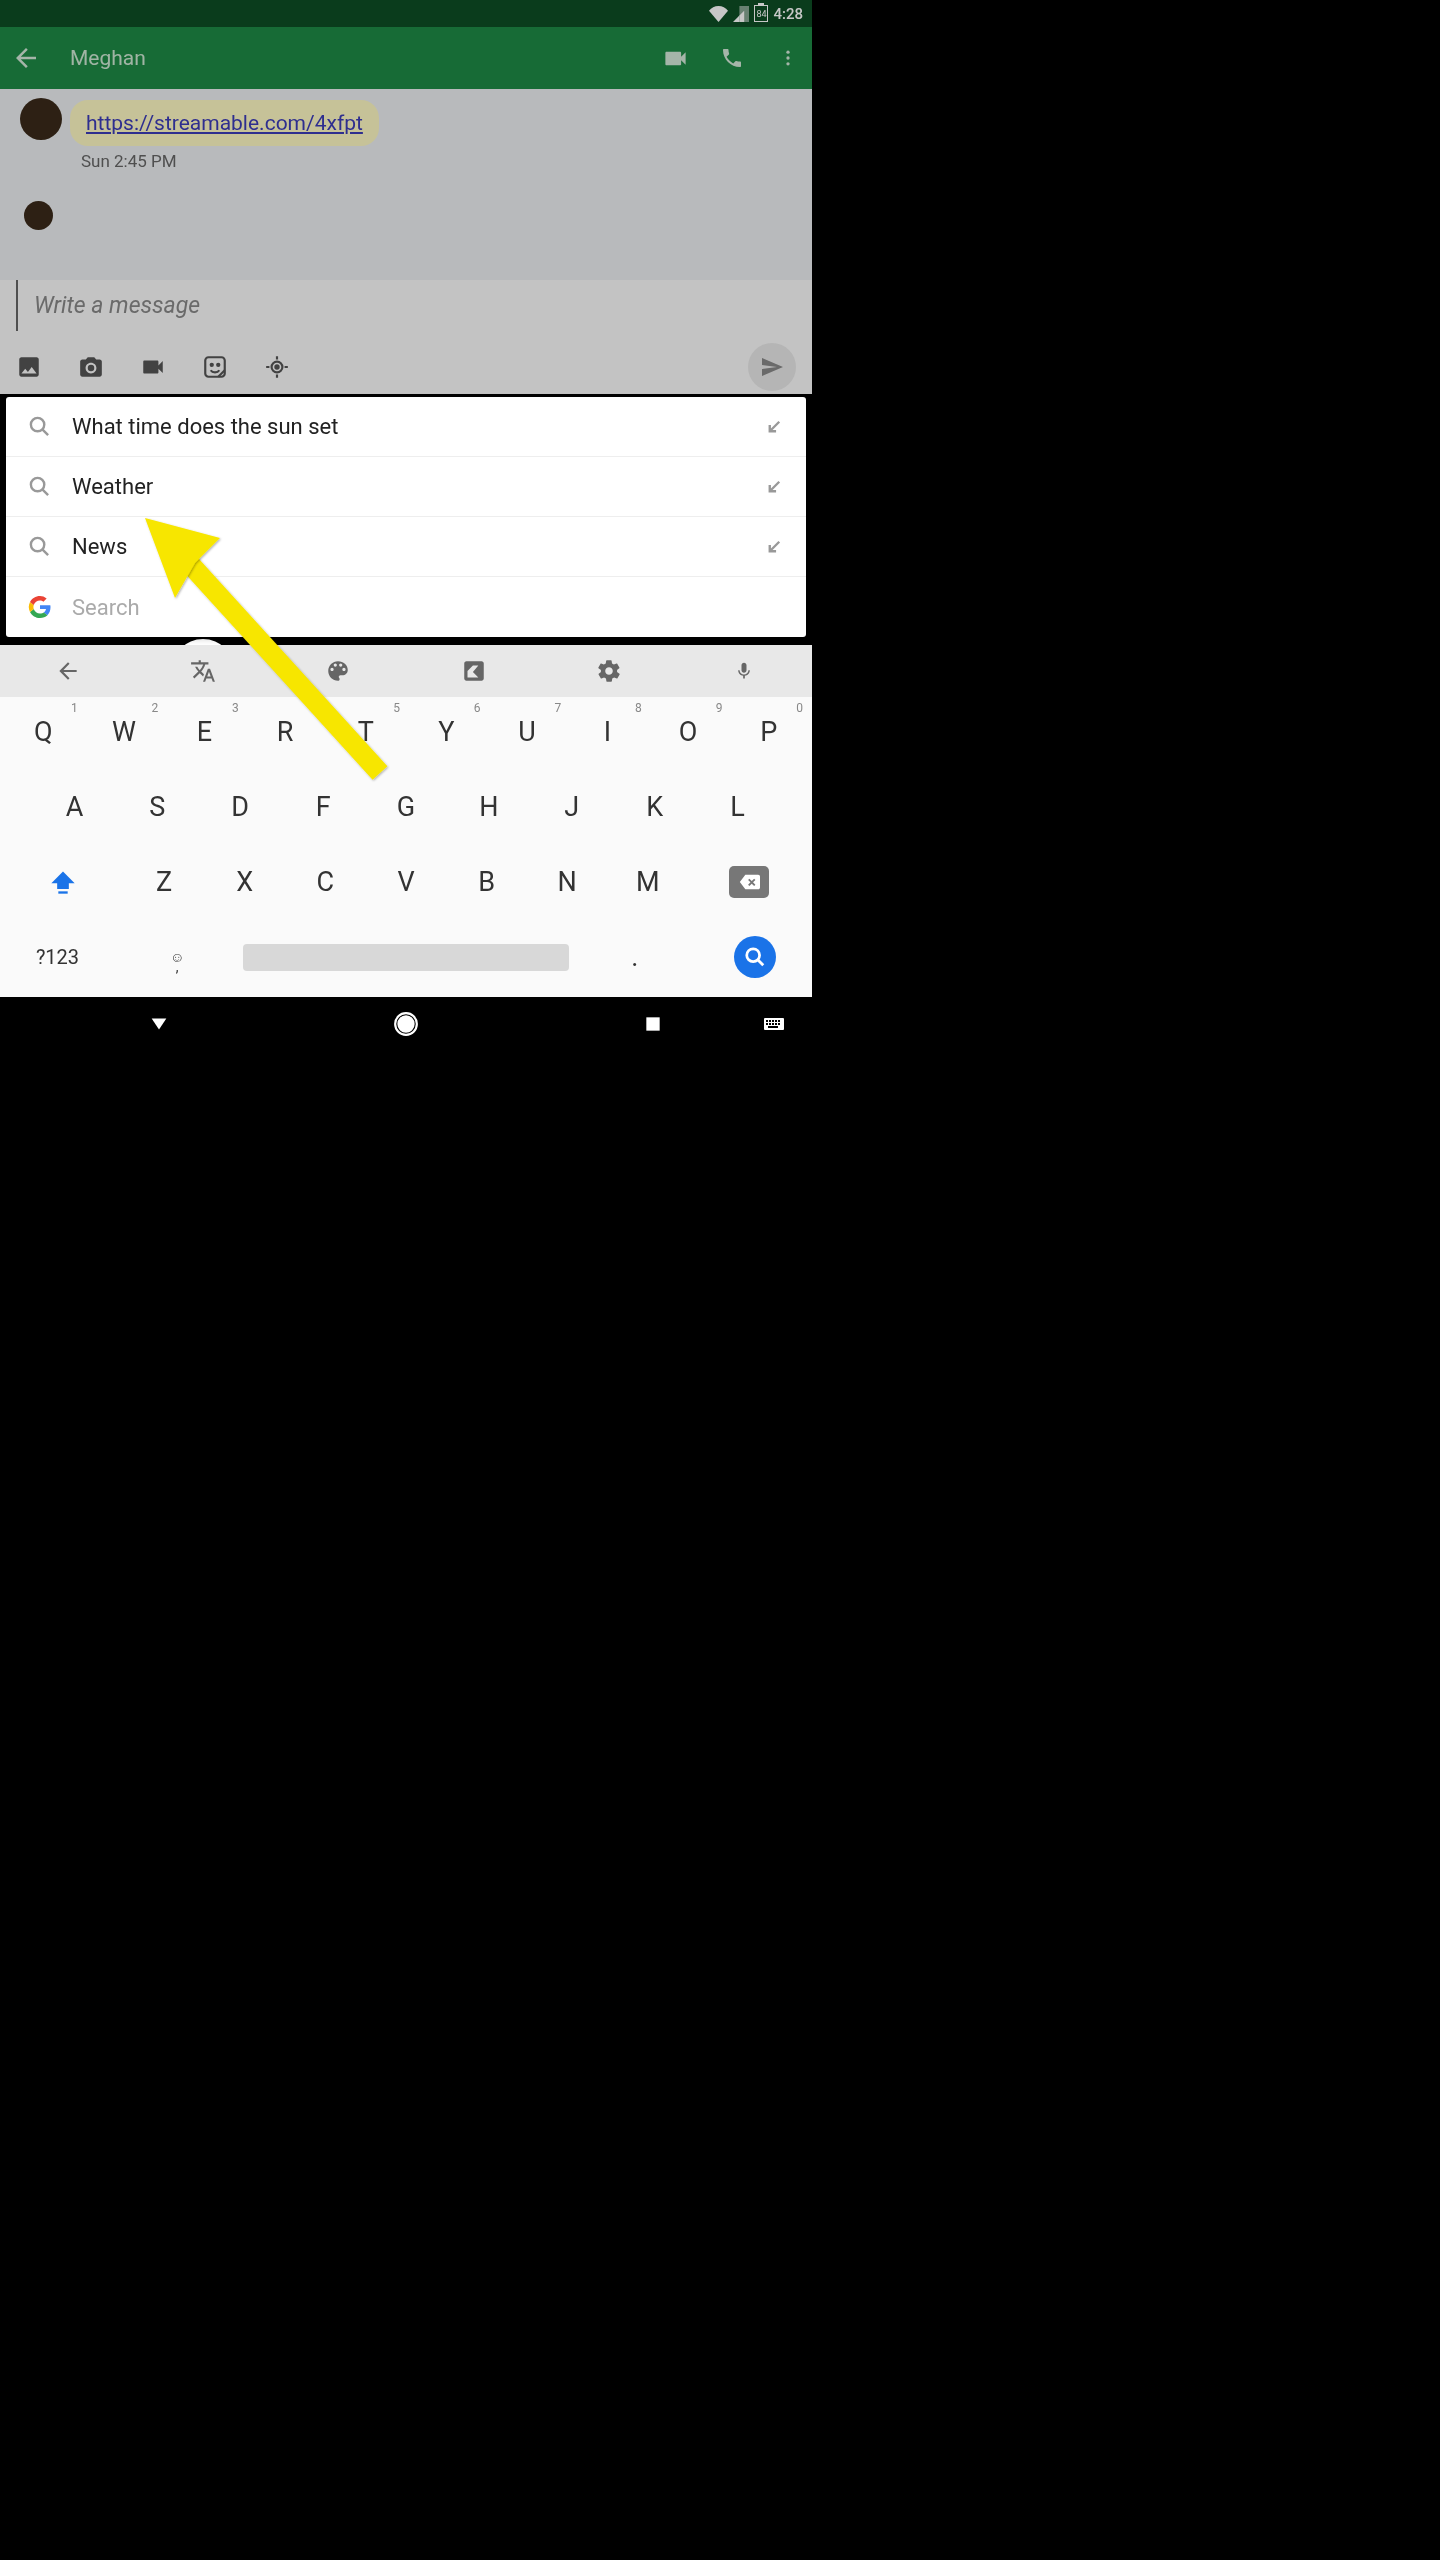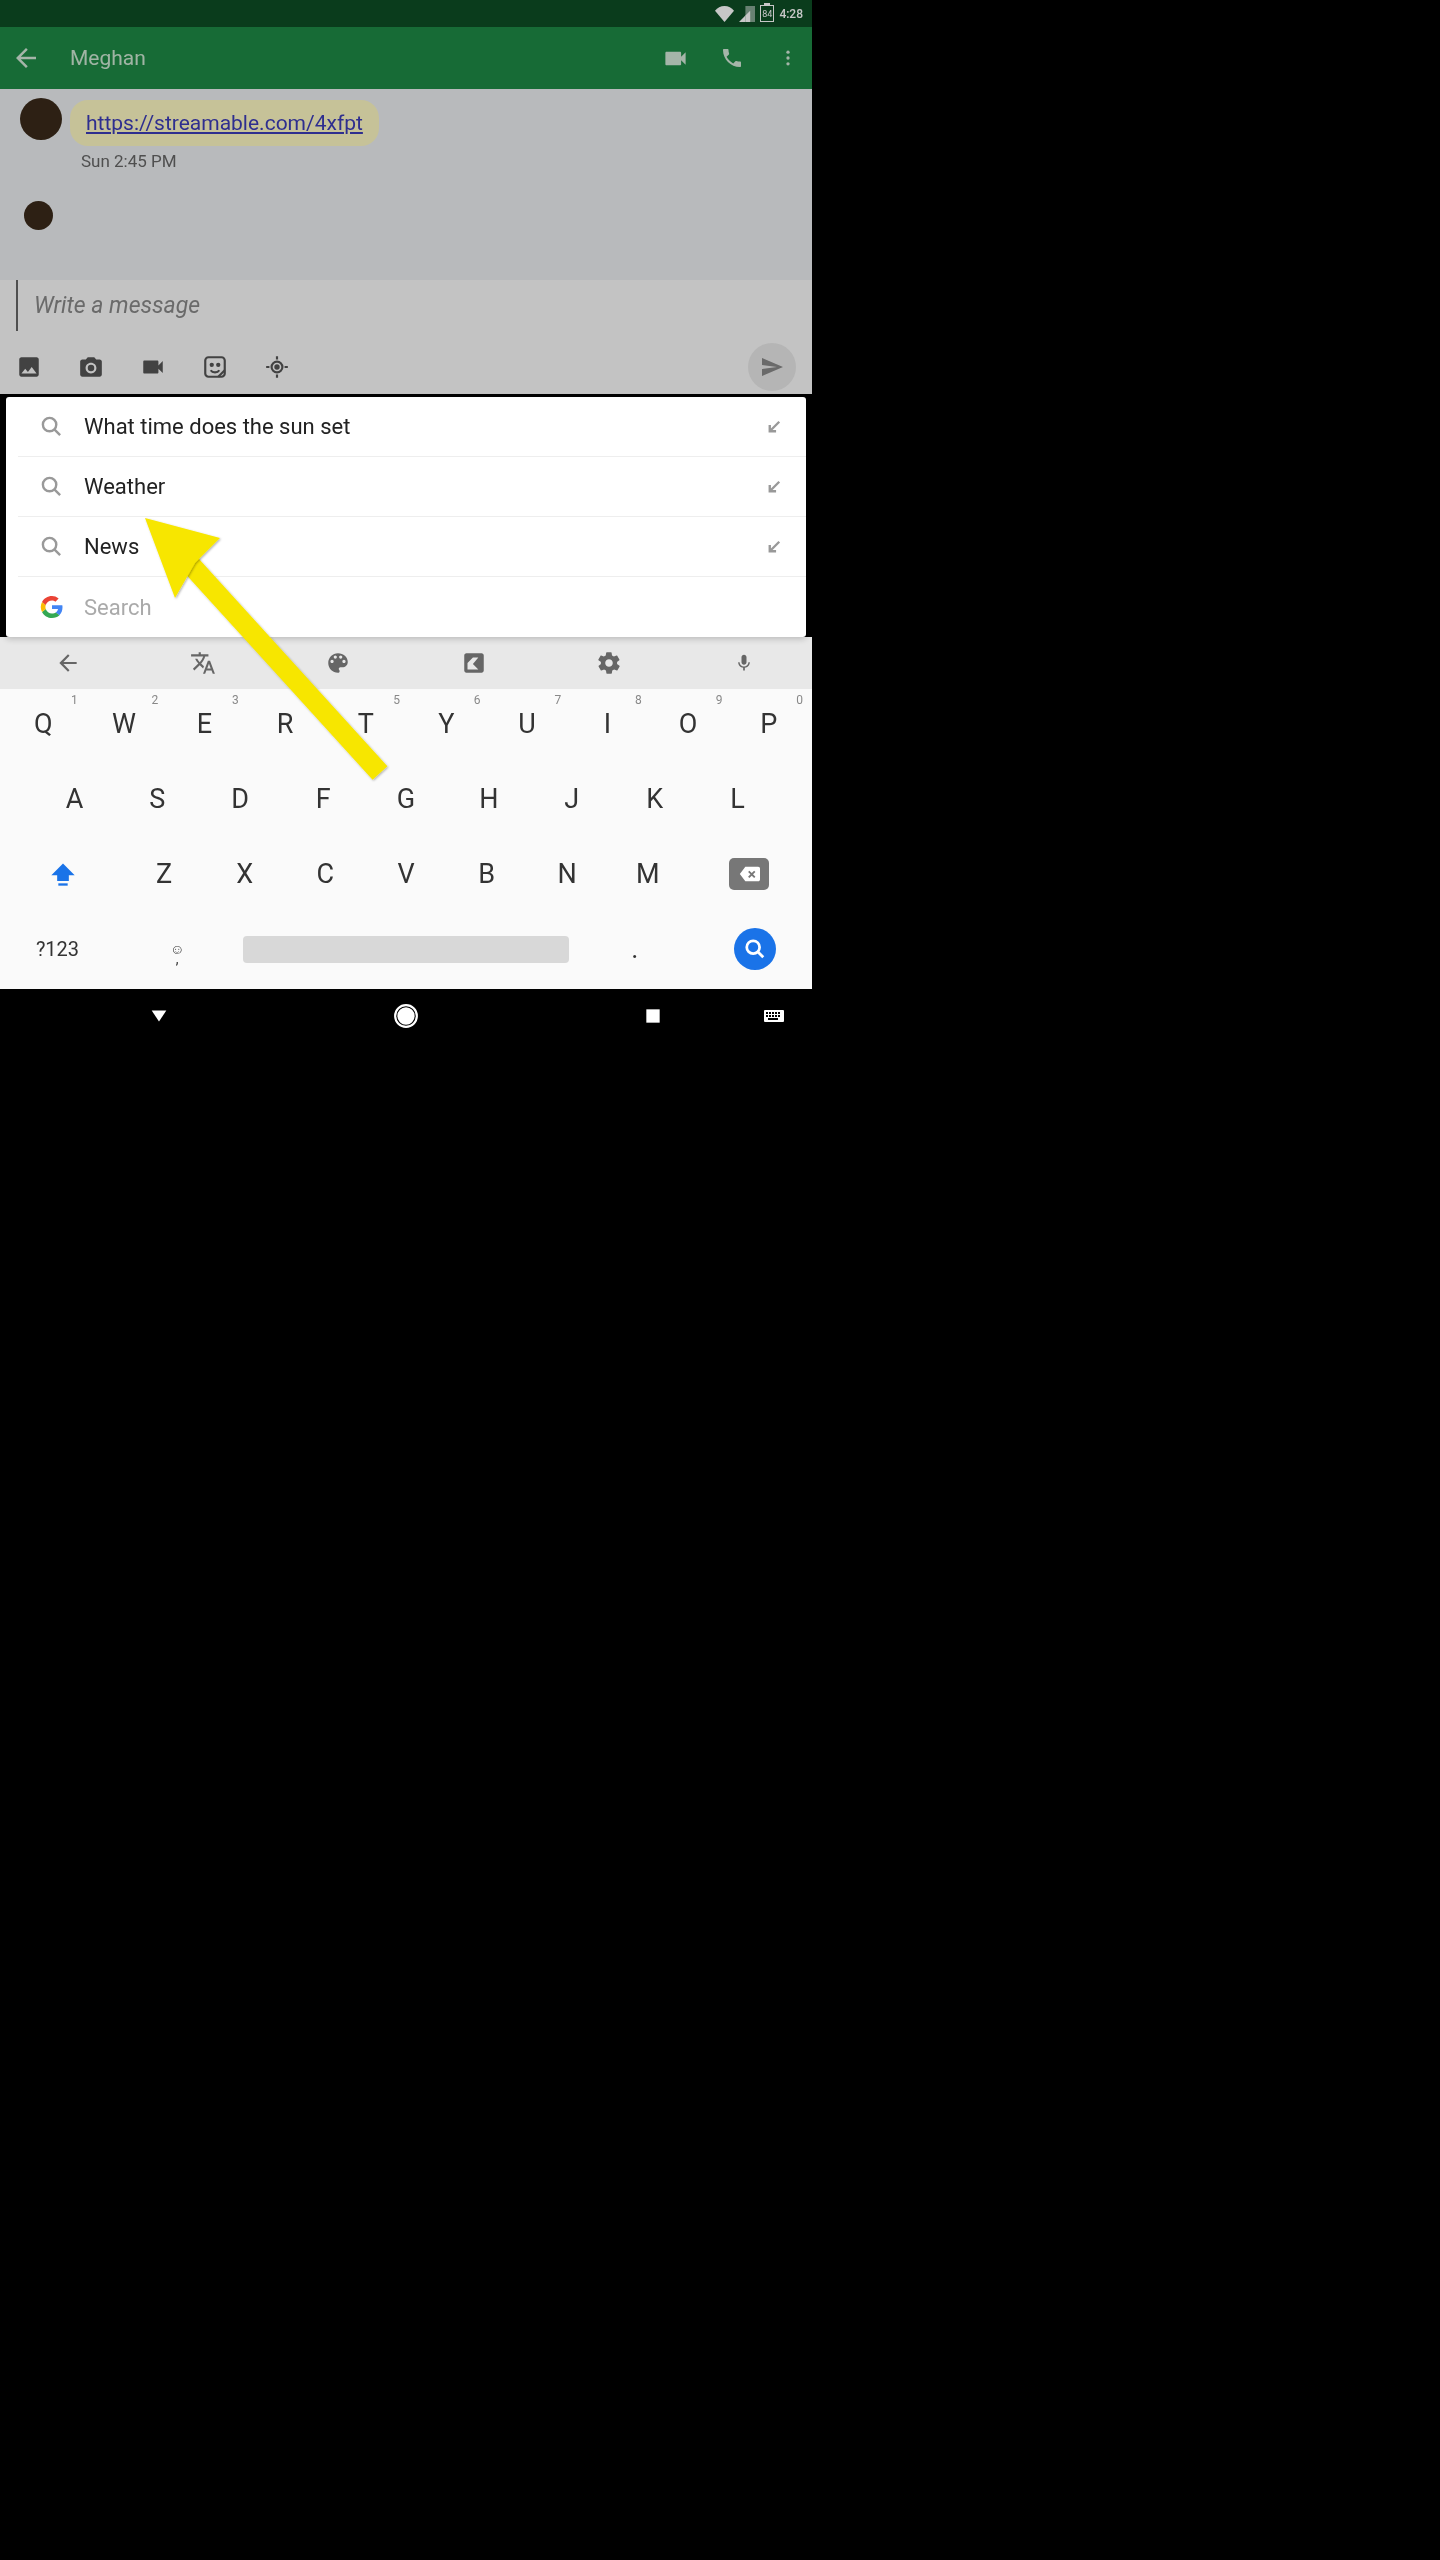--- a/index.html
+++ b/index.html
@@ -1,19 +1,19 @@
 <!DOCTYPE html>
 <html><head>
   <meta charset="utf-8">
   <style>
     * { margin: 0; padding: 0; box-sizing: border-box; }
     body { font-family: Roboto, Arial, sans-serif; width: 812px; height: 1444px; background: #000; overflow: hidden; position: relative; }
     
     .status-bar { height: 27px; background: #0d4d25; display: flex; justify-content: flex-end; align-items: center; padding: 0 9px; color: #fff; gap: 5px; }
-    .status-bar .time { font-size: 12px; font-weight: 500; }
+    .status-bar .time { font-size: 15px; font-weight: 500; }
     
     .app-bar { height: 62px; background: #1e8a46; display: flex; align-items: center; padding: 0 11px; color: #e8e8e8; }
     .app-bar .back { width: 30px; height: 30px; }
     .app-bar .title { font-size: 21px; margin-left: 29px; font-weight: 400; color: #cde7d3; flex: 1; }
     .app-bar .action { width: 27px; height: 27px; margin-left: 29px; display: flex; align-items: center; justify-content: center; }
     
     .chat-area { background: #eceff1; position: relative; }
     
     .dim-overlay { position: absolute; top: 0; left: 0; right: 0; bottom: 0; background: rgba(0,0,0,0.22); pointer-events: none; }
     
@@ -24,21 +24,21 @@
     .msg-bubble { position: absolute; top: 11px; left: 70px; background: #fef9c3; border-radius: 18px; padding: 11px 16px; }
     .msg-bubble a { color: #3c3cb8; text-decoration: underline; font-size: 21px; }
     .msg-time { position: absolute; top: 62px; left: 81px; color: #666; font-size: 17px; }
     
     .compose { background: #fafafa; height: 114px; font-style: italic; }
     .compose-input { padding: 12px 16px; font-size: 23px; color: #888; border-left: 2px solid #666; margin-left: 16px; }
     .compose-row { display: flex; align-items: center; padding: 12px 16px; gap: 36px; }
     .compose-icon { width: 26px; height: 26px; color: #555; }
     .send-btn { margin-left: auto; width: 48px; height: 48px; border-radius: 50%; background: #e8e8e8; display: flex; align-items: center; justify-content: center; }
     
-    .suggestions { background: #fff; border-radius: 3px; margin: 3px 6px 0; box-shadow: 0 2px 6px rgba(0,0,0,0.2); position: relative; z-index: 10; padding-left: 12px; }
+    .suggestions { background: #fff; border-radius: 3px; margin: 3px 6px 8px; box-shadow: 0 2px 6px rgba(0,0,0,0.2); position: relative; z-index: 10; }
     .sugg-row { display: flex; align-items: center; height: 60px; padding: 0 22px; border-bottom: 1px solid #eee; }
     .sugg-row:last-child { border-bottom: none; }
     .sugg-icon { width: 23px; height: 23px; color: #999; margin-right: 21px; flex-shrink: 0; }
     .sugg-text { font-size: 22px; color: #222; flex: 1; }
     .sugg-arrow { width: 19px; height: 19px; color: #999; }
     .sugg-search { color: #aaa; }
     .g-logo { width: 24px; height: 24px; margin-right: 20px; }
     
     .kb-toolbar { height: 52px; background: #e8e8e8; display: flex; align-items: center; justify-content: space-around; color: #666; position: relative; }
     .kb-tool { width: 30px; height: 30px; display: flex; align-items: center; justify-content: center; }

